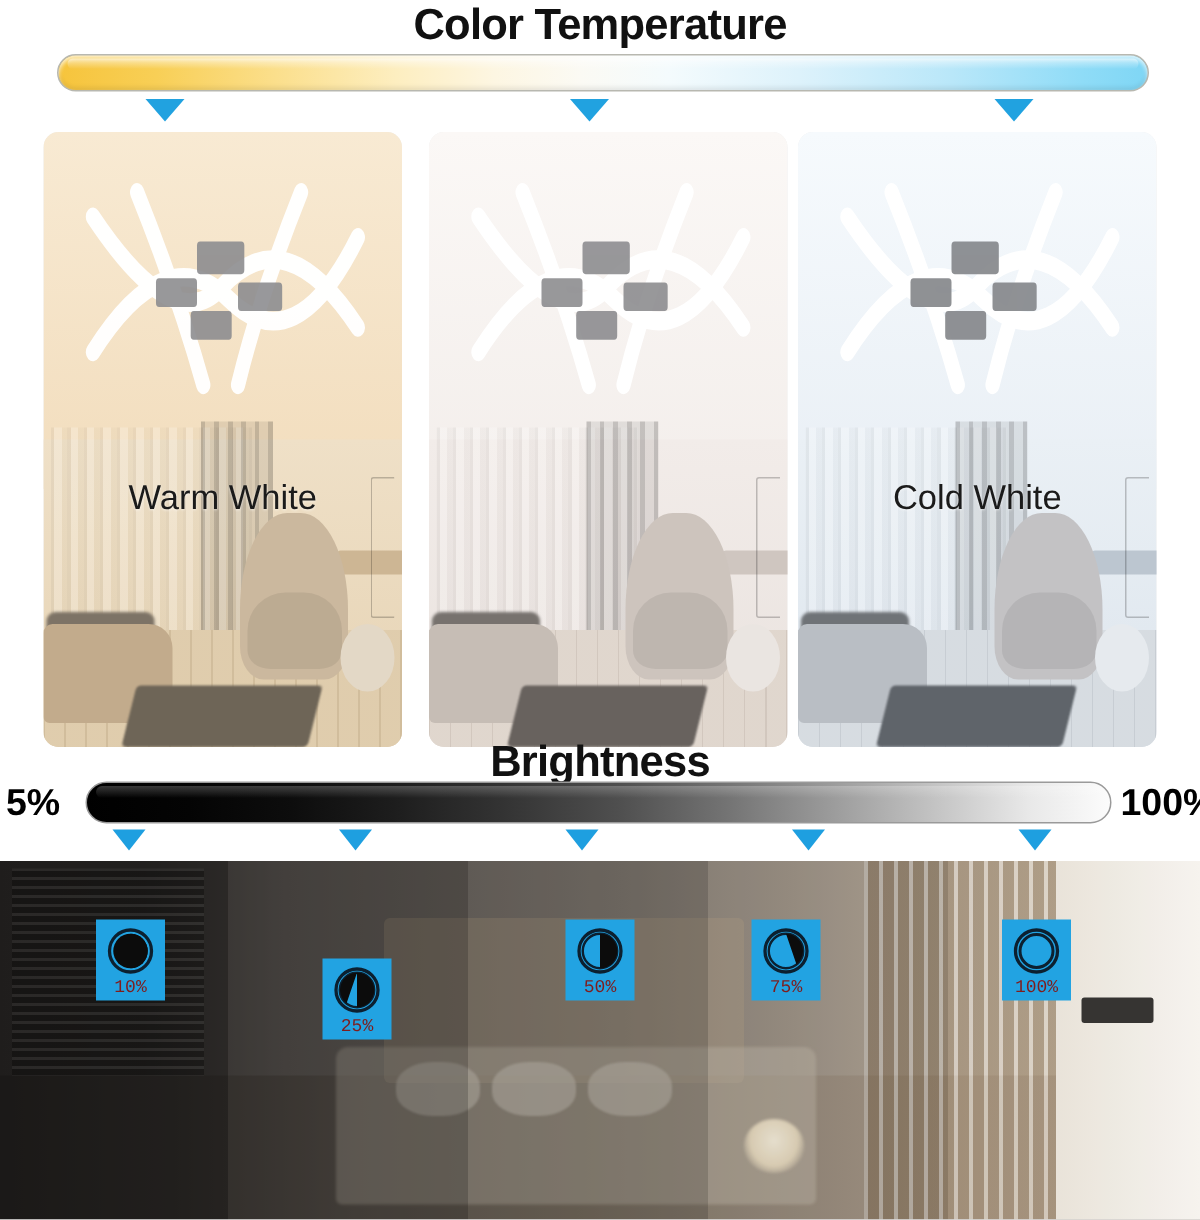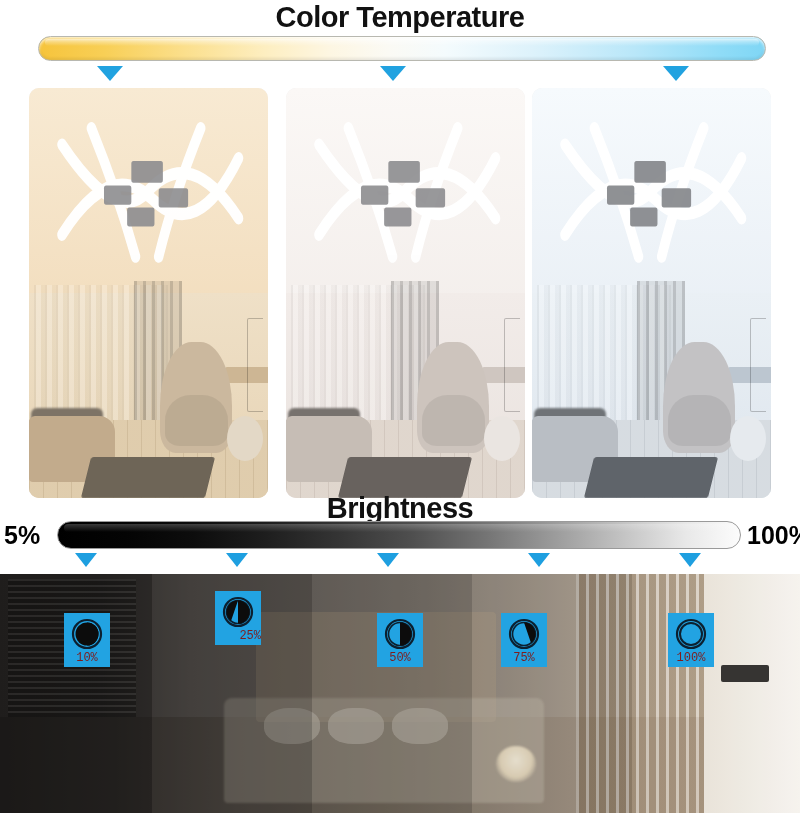--- a/index.html
+++ b/index.html
@@ -344,20 +344,21 @@
         </g>
         <g fill="#8d8d90" opacity="0.9">
           <rect x="84" y="38" width="30" height="16" rx="2"></rect>
           <rect x="58" y="56" width="26" height="14" rx="2"></rect>
           <rect x="110" y="58" width="28" height="14" rx="2"></rect>
           <rect x="80" y="72" width="26" height="14" rx="2"></rect>
         </g>
       </svg>
     </div>
   </div>
+  <div class="panel-caption">Warm White</div>
 </div>
 
 <div class="ct-panel" id="panel-1">
   <div class="room">
     <div class="ceiling" style="background:linear-gradient(to bottom,#fbf8f6,#f3eeeb);"></div>
     <div class="wall-back" style="background:linear-gradient(to bottom,#f2ece9,#e9e2de);"></div>
     <div class="curtain"></div>
     <div class="curtain-dark"></div>
     <div class="floor" style="background-color:#ddd2c8;"></div>
     <div class="shelf" style="background:#cfc6c0;"></div>
@@ -410,20 +411,21 @@
         </g>
         <g fill="#86888c" opacity="0.92">
           <rect x="84" y="38" width="30" height="16" rx="2"></rect>
           <rect x="58" y="56" width="26" height="14" rx="2"></rect>
           <rect x="110" y="58" width="28" height="14" rx="2"></rect>
           <rect x="80" y="72" width="26" height="14" rx="2"></rect>
         </g>
       </svg>
     </div>
   </div>
+  <div class="panel-caption">Cold White</div>
 </div>
 
 <div id="title-br" class="section-title">Brightness</div>
 
 <div id="br-min" class="br-endlabel">5%</div>
 <div id="br-bar"></div>
 <div id="br-max" class="br-endlabel">100%</div>
 
 <div class="tri-sm" style="left:75px;  top:553px;"></div>
 <div class="tri-sm" style="left:226px; top:553px;"></div>
@@ -456,21 +458,21 @@
 
 <div class="badge" style="left:64px; top:613px;">
   <svg width="34" height="34" viewBox="0 0 34 34">
     <circle cx="17" cy="17" r="14" fill="none" stroke="#0c2030" stroke-width="2.2"></circle>
     <circle cx="17" cy="17" r="11.5" fill="#0c0c0c"></circle>
     <path d="M17 5.5 A11.5 11.5 0 0 1 17 28.5 Z" fill="#0c0c0c"></path>
   </svg>
   <span class="badge-pct">10%</span>
 </div>
 
-<div class="badge" style="left:215px; top:591px;text-align:right;">
+<div class="badge" style="left:215px; top:639px;">
   <svg width="34" height="34" viewBox="0 0 34 34">
     <circle cx="17" cy="17" r="14" fill="none" stroke="#0c2030" stroke-width="2.2"></circle>
     <circle cx="17" cy="17" r="11.5" fill="none" stroke="#0c2030" stroke-width="1.6"></circle>
     <path d="M17 5.5 A11.5 11.5 0 0 1 17 28.5 Z" fill="#0c0c0c"></path>
     <path d="M17 5.5 A11.5 11.5 0 0 0 10 26 Z" fill="#0c0c0c"></path>
   </svg>
   <span class="badge-pct">25%</span>
 </div>
 
 <div class="badge" style="left:366px; top:613px;margin-left:11px;">

